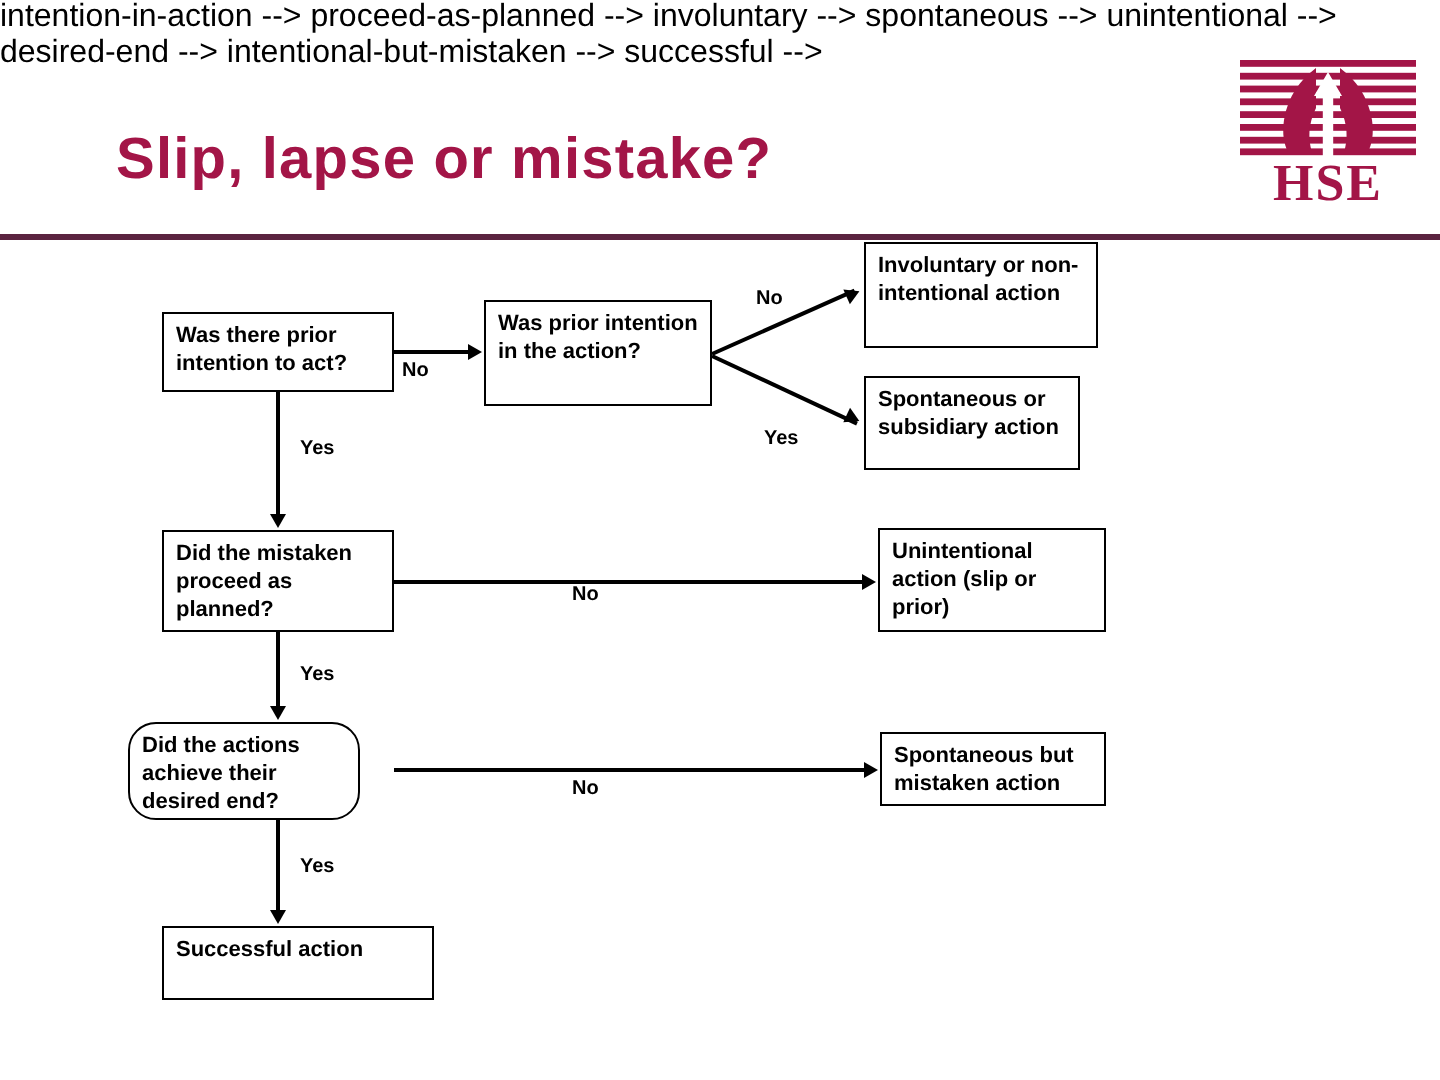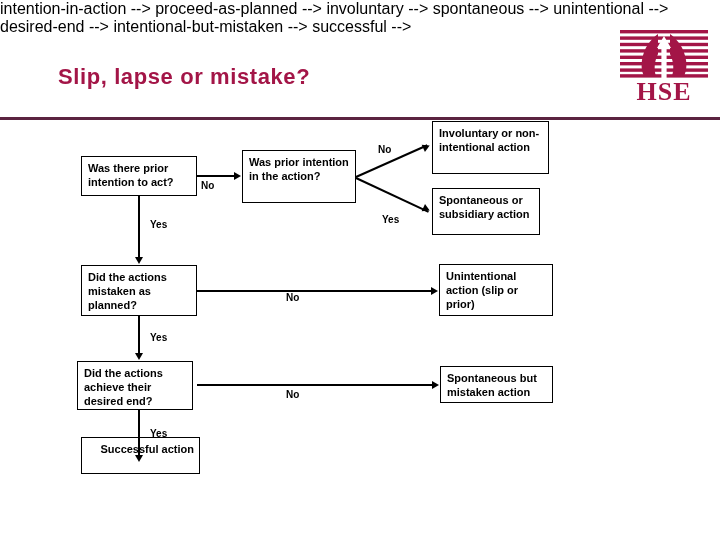--- a/index.html
+++ b/index.html
@@ -14,21 +14,21 @@
     background: #ffffff;
     overflow: hidden;
     font-family: "Liberation Sans", sans-serif;
   }
 
   
   #slide-title {
     position: absolute;
     left: 58px;
     top: 64px;
-    font-size: 22px;
+    font-size: 29px;
     font-weight: bold;
     letter-spacing: 0.6px;
     color: #A31547;
     white-space: nowrap;
   }
   #header-rule {
     position: absolute;
     left: 0;
     top: 117px;
     width: 720px;
@@ -150,29 +150,29 @@
 
   
   <div class="node" style="left:81px; top:156px; width:116px; height:40px;">Was there prior intention to act?</div>
 
   <div class="node" style="left:242px; top:150px; width:114px; height:53px;">Was prior intention in the action?</div>
 
   <div class="node" style="left:432px; top:121px; width:117px; height:53px;">Involuntary or non-intentional action</div>
 
   <div class="node" style="left:432px; top:188px; width:108px; height:47px;">Spontaneous or subsidiary action</div>
 
-  <div class="node" style="left:81px; top:265px; width:116px; height:51px;">Did the actions mistaken as planned?</div>
+  <div class="node" style="left:81px; top:265px; width:116px; height:51px;">Did the mistaken proceed as planned?</div>
 
   <div class="node" style="left:439px; top:264px; width:114px; height:52px;">Unintentional action (slip or prior)</div>
 
-  <div class="node" style="left:77px; top:361px; width:116px; height:49px;">Did the actions achieve their desired end?</div>
+  <div class="node" style="left:64px; top:361px; width:116px; height:49px;border-radius:14px;">Did the actions achieve their desired end?</div>
 
   <div class="node" style="left:440px; top:366px; width:113px; height:37px;">Spontaneous but mistaken action</div>
 
-  <div class="node" style="left:81px; top:437px; width:119px; height:37px;text-align:right;">Successful action</div>
+  <div class="node" style="left:81px; top:463px; width:136px; height:37px;">Successful action</div>
 
   
 
     intention-in-action --&gt;
   <div class="line-h" style="left:197px; top:175px; width:38px;"></div>
   <div class="arrow-r" style="left:234px; top:172px;"></div>
   <div class="edge-label" style="left:201px; top:179px;">No</div>
 
    proceed-as-planned --&gt;
   <div class="line-v" style="left:138px; top:196px; height:62px;"></div>

